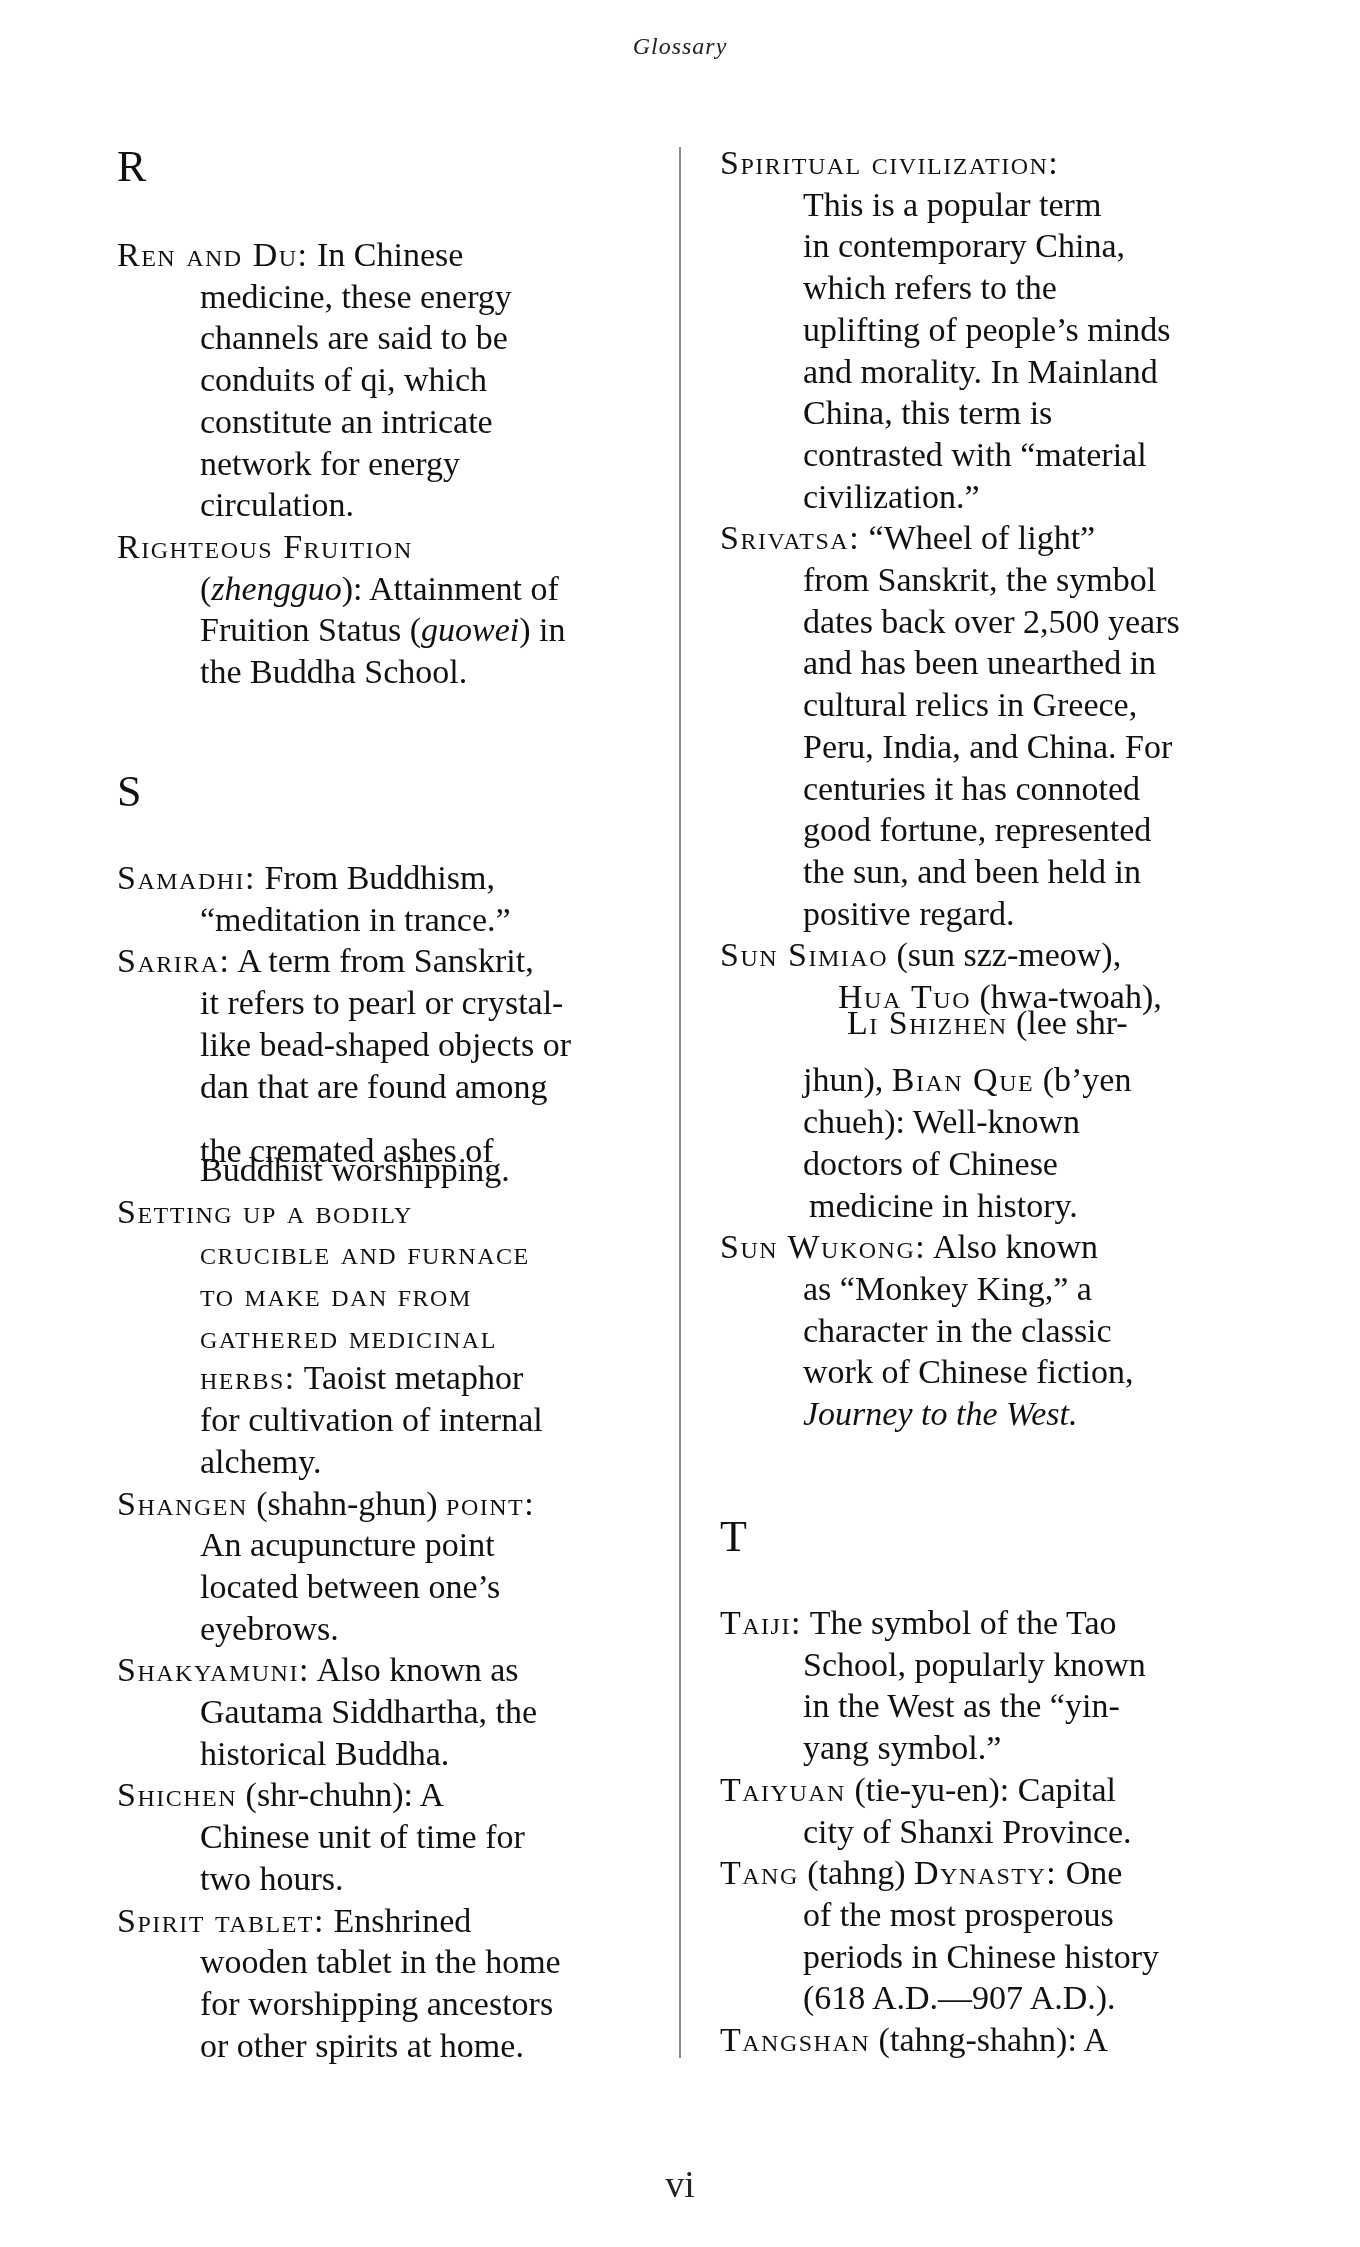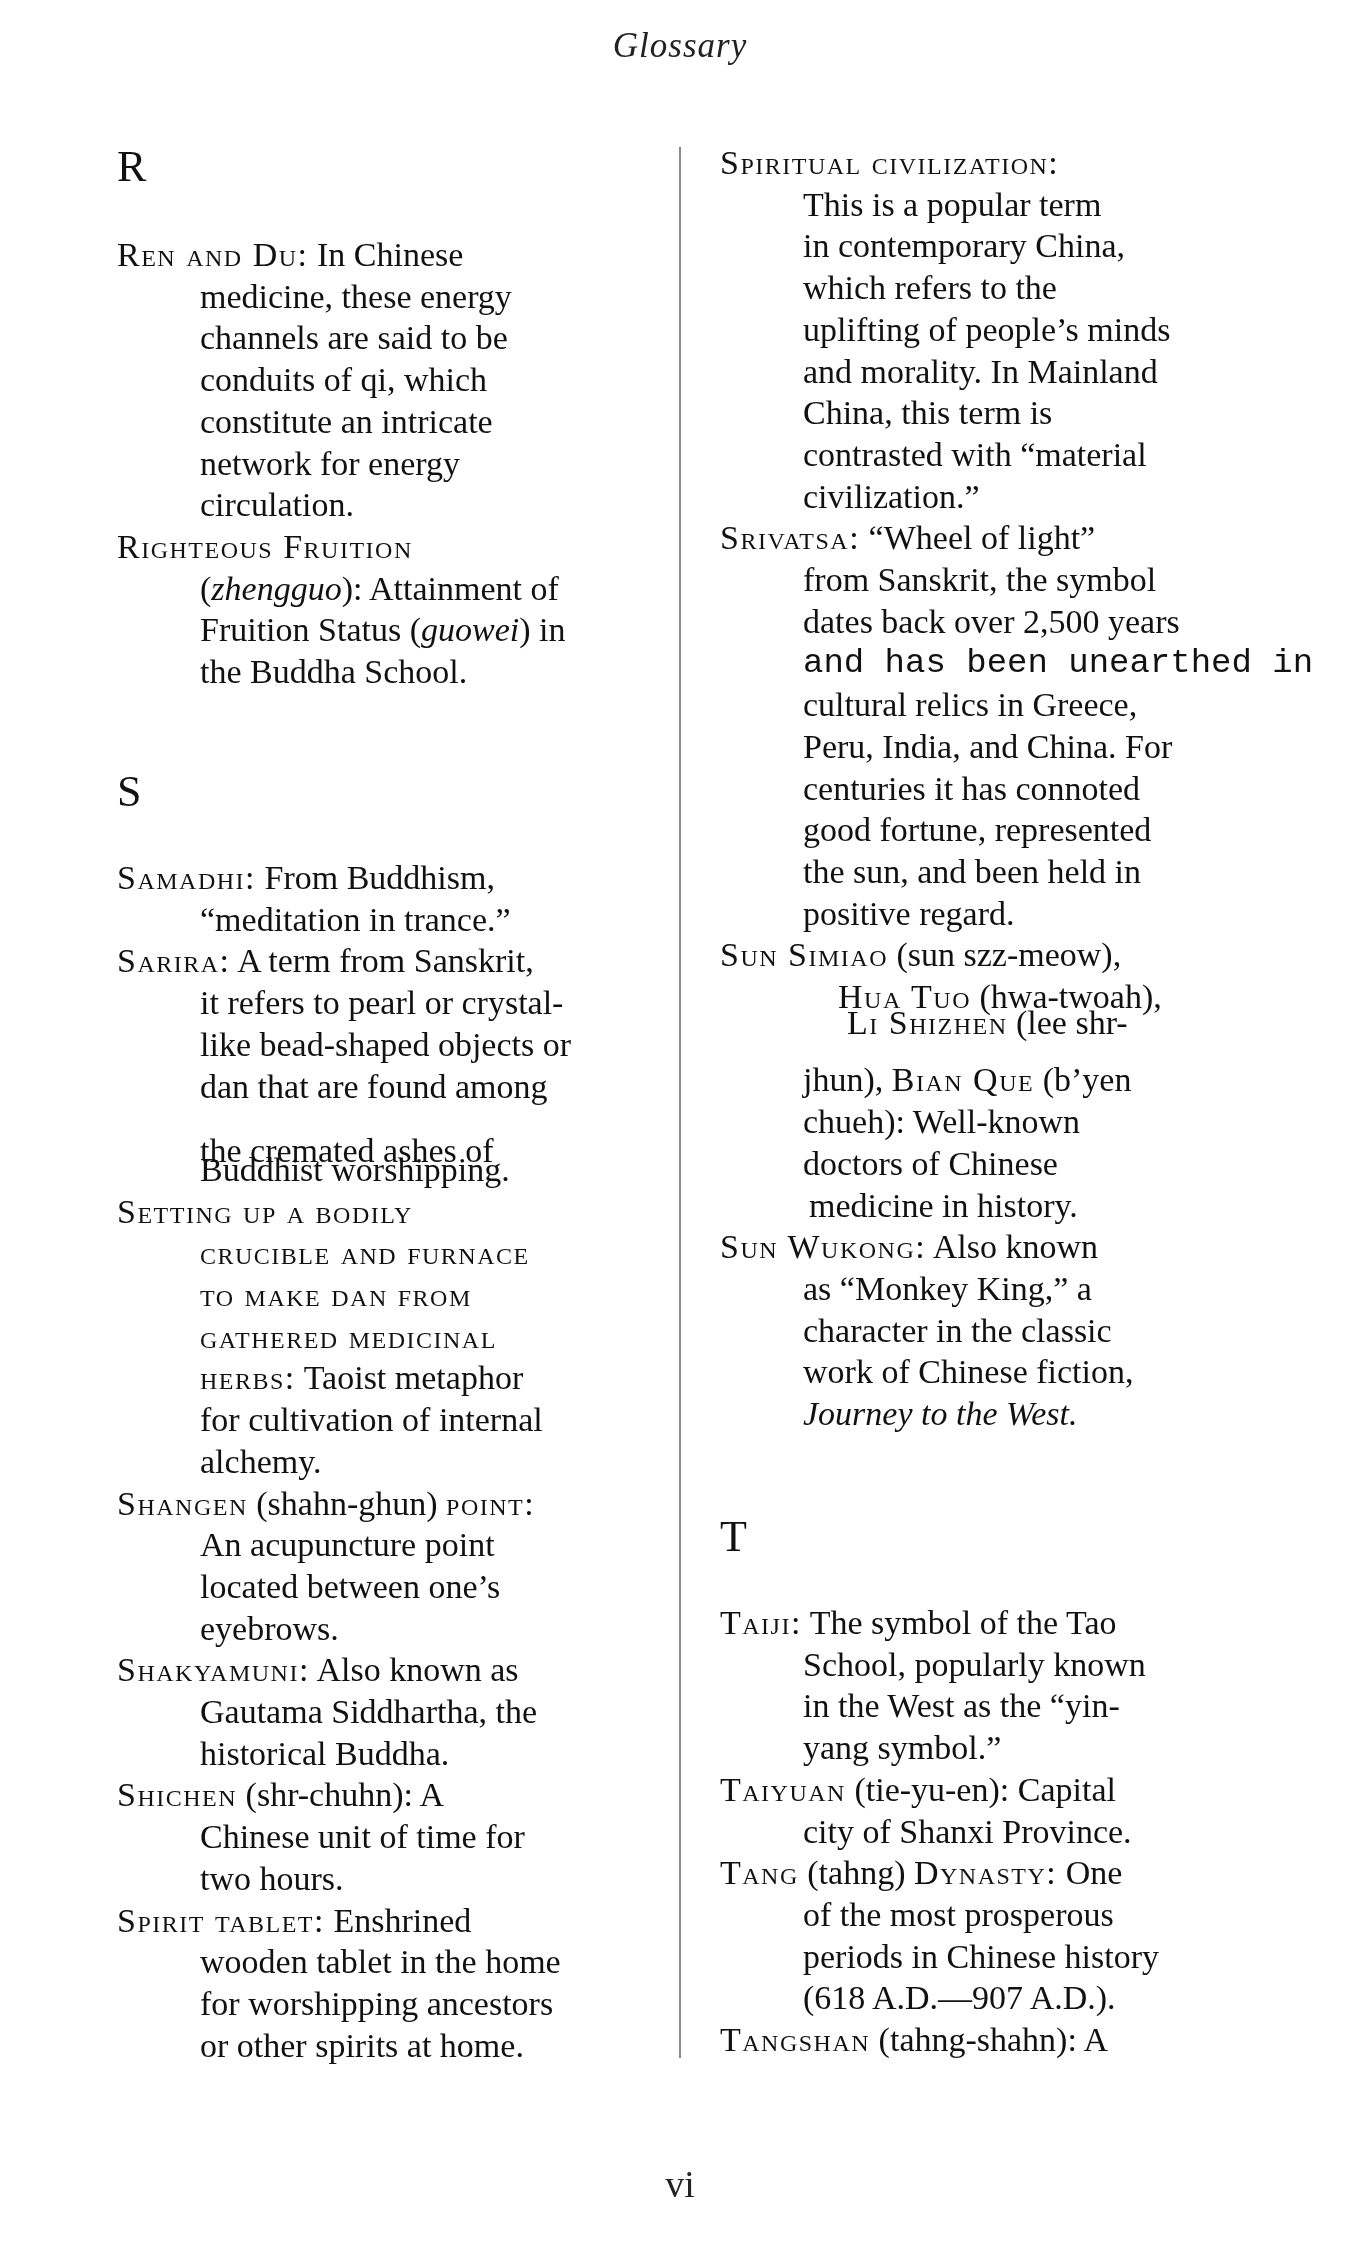--- a/index.html
+++ b/index.html
@@ -1,19 +1,19 @@
 <!DOCTYPE html>
 <html><head>
 <meta charset="utf-8">
 <style>
   html, body { margin: 0; padding: 0; background: #ffffff; }
   body { width: 1360px; height: 2247px; position: relative; overflow: hidden;
          font-family: "Liberation Serif", "DejaVu Serif", serif; color: #111111; }
   .running-head { position: absolute; left: 0; width: 1360px; top: 28px; text-align: center;
-         font-style: italic; font-size: 35px; letter-spacing: 1px; color: #222; line-height: 36px; }
+         font-style: italic; font-size: 24px; letter-spacing: 1px; color: #222; line-height: 36px; }
   .divider { position: absolute; left: 679px; top: 147px; width: 1.5px; height: 1911px; background: #8a8a8a; }
   .col { position: absolute; }
   .col-left { left: 117px; width: 540px; }
   .col-right { left: 720px; width: 560px; }
   .line { position: absolute; left: 0; white-space: nowrap; font-size: 34px; line-height: 42px; height: 42px; }
   .line.cont { left: 83px; }
   .sc { font-variant: small-caps; letter-spacing: 1.5px; }
   .it { font-style: italic; }
   .letter-head { position: absolute; left: 0; font-size: 44px; line-height: 50px; white-space: nowrap; }
   .page-num { position: absolute; left: 0; width: 1360px; text-align: center; top: 2162px;
@@ -96,21 +96,21 @@
         <div class="line cont" style="top: 308.8px;"><span>uplifting of people’s minds</span></div>
         <div class="line cont" style="top: 350.5px;"><span>and morality. In Mainland</span></div>
         <div class="line cont" style="top: 392.2px;"><span>China, this term is</span></div>
         <div class="line cont" style="top: 433.9px;"><span>contrasted with “material</span></div>
         <div class="line cont" style="top: 475.6px;"><span>civilization.”</span></div>
       </div>
       <div>
         <div class="line" style="top: 517.3px;"><span class="sc">Srivatsa:</span><span> “Wheel of light”</span></div>
         <div class="line cont" style="top: 559px;"><span>from Sanskrit, the symbol</span></div>
         <div class="line cont" style="top: 600.7px;"><span>dates back over 2,500 years</span></div>
-        <div class="line cont" style="top: 642.4px; font-family: Liberation Mono, monospace;"><span>and has been unearthed in</span></div>
+        <div class="line cont" style="top: 642.4px;"><span>and has been unearthed in</span></div>
         <div class="line cont" style="top: 684.1px;"><span>cultural relics in Greece,</span></div>
         <div class="line cont" style="top: 725.8px;"><span>Peru, India, and China. For</span></div>
         <div class="line cont" style="top: 767.5px;"><span>centuries it has connoted</span></div>
         <div class="line cont" style="top: 809.2px;"><span>good fortune, represented</span></div>
         <div class="line cont" style="top: 850.9px;"><span>the sun, and been held in</span></div>
         <div class="line cont" style="top: 892.6px;"><span>positive regard.</span></div>
       </div>
       <div>
         <div class="line" style="top: 934.3px;"><span class="sc">Sun Simiao</span><span> (sun szz-meow),</span></div>
         <div class="line cont" style="top: 976px; margin-left: 35px;"><span class="sc">Hua Tuo</span><span> (hwa-twoah),</span></div>

